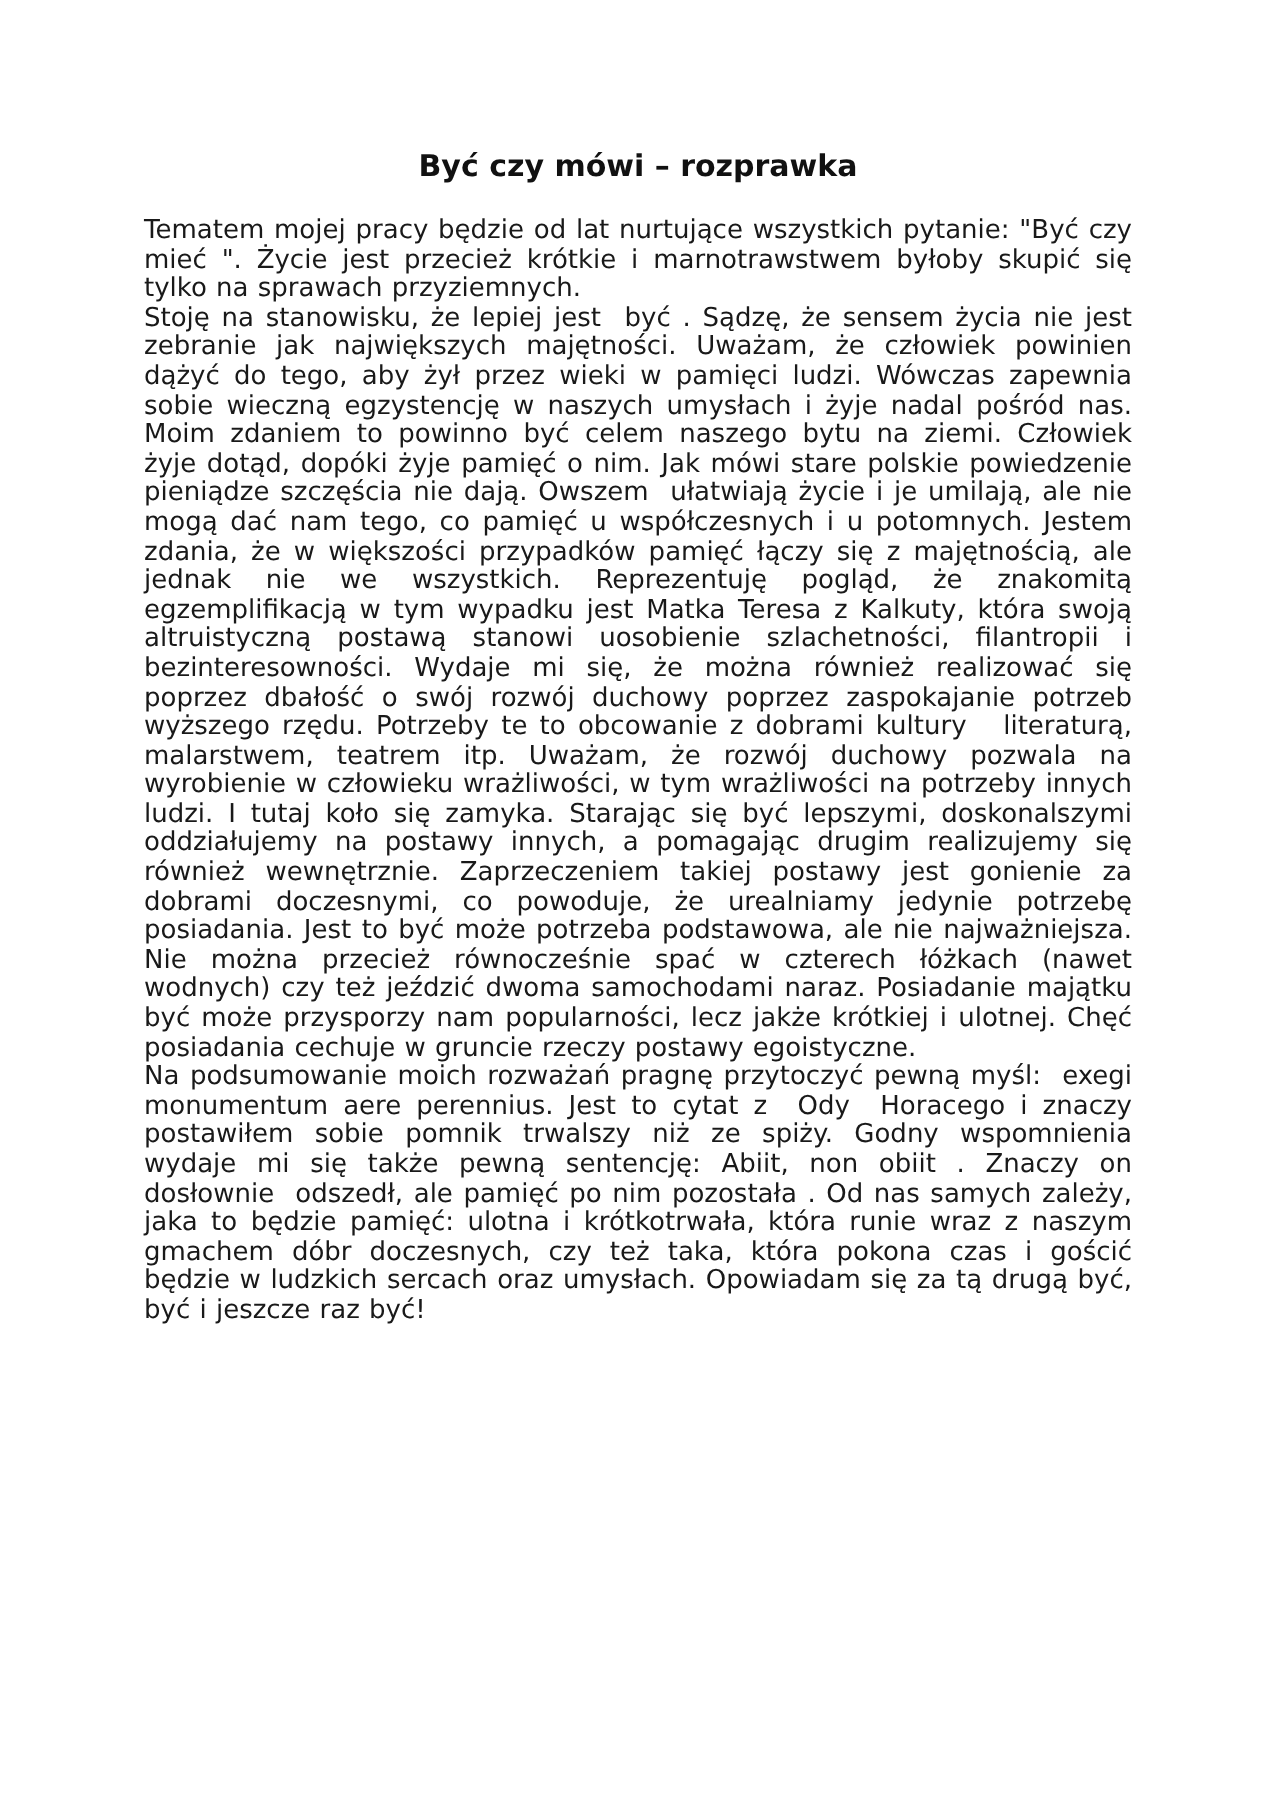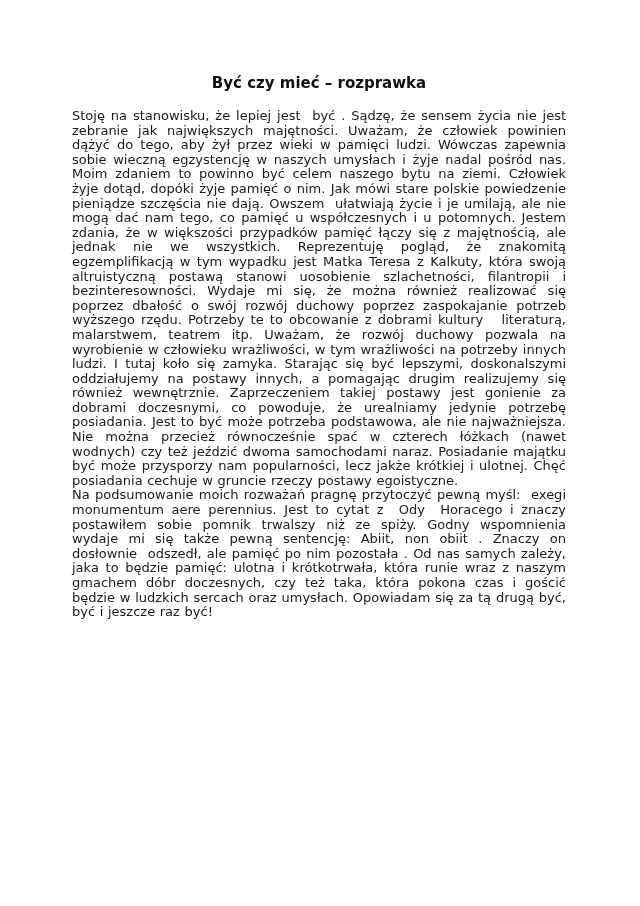--- a/index.html
+++ b/index.html
@@ -36,17 +36,18 @@
     white-space: pre-wrap;
     margin: 0;
     word-spacing: 0.5px;
   }
 </style>
 </head>
 <body>
 
 <div class="page">
   <div class="content">
-    <h1 class="title">Być czy mieć – rozprawka</h1>
+    <h1 class="title">Być czy mówi – rozprawka</h1>
+    <p class="para">Tematem mojej pracy będzie od lat nurtujące wszystkich pytanie: "Być czy mieć ". Życie jest przecież krótkie i marnotrawstwem byłoby skupić się tylko na sprawach przyziemnych.</p>
     <p class="para">Stoję na stanowisku, że lepiej jest  być . Sądzę, że sensem życia nie jest zebranie jak największych majętności. Uważam, że człowiek powinien dążyć do tego, aby żył przez wieki w pamięci ludzi. Wówczas zapewnia sobie wieczną egzystencję w naszych umysłach i żyje nadal pośród nas. Moim zdaniem to powinno być celem naszego bytu na ziemi. Człowiek żyje dotąd, dopóki żyje pamięć o nim. Jak mówi stare polskie powiedzenie pieniądze szczęścia nie dają. Owszem  ułatwiają życie i je umilają, ale nie mogą dać nam tego, co pamięć u współczesnych i u potomnych. Jestem zdania, że w większości przypadków pamięć łączy się z majętnością, ale jednak nie we wszystkich. Reprezentuję pogląd, że znakomitą egzemplifikacją w tym wypadku jest Matka Teresa z Kalkuty, która swoją altruistyczną postawą stanowi uosobienie szlachetności, filantropii i bezinteresowności. Wydaje mi się, że można również realizować się poprzez dbałość o swój rozwój duchowy poprzez zaspokajanie potrzeb wyższego rzędu. Potrzeby te to obcowanie z dobrami kultury   literaturą, malarstwem, teatrem itp. Uważam, że rozwój duchowy pozwala na wyrobienie w człowieku wrażliwości, w tym wrażliwości na potrzeby innych ludzi. I tutaj koło się zamyka. Starając się być lepszymi, doskonalszymi oddziałujemy na postawy innych, a pomagając drugim realizujemy się również wewnętrznie. Zaprzeczeniem takiej postawy jest gonienie za dobrami doczesnymi, co powoduje, że urealniamy jedynie potrzebę posiadania. Jest to być może potrzeba podstawowa, ale nie najważniejsza. Nie można przecież równocześnie spać w czterech łóżkach (nawet wodnych) czy też jeździć dwoma samochodami naraz. Posiadanie majątku być może przysporzy nam popularności, lecz jakże krótkiej i ulotnej. Chęć posiadania cechuje w gruncie rzeczy postawy egoistyczne.</p>
     <p class="para">Na podsumowanie moich rozważań pragnę przytoczyć pewną myśl:  exegi monumentum aere perennius. Jest to cytat z  Ody  Horacego i znaczy postawiłem sobie pomnik trwalszy niż ze spiży. Godny wspomnienia wydaje mi się także pewną sentencję: Abiit, non obiit . Znaczy on dosłownie  odszedł, ale pamięć po nim pozostała . Od nas samych zależy, jaka to będzie pamięć: ulotna i krótkotrwała, która runie wraz z naszym gmachem dóbr doczesnych, czy też taka, która pokona czas i gościć będzie w ludzkich sercach oraz umysłach. Opowiadam się za tą drugą być, być i jeszcze raz być!</p>
   </div>
 </div>
 
 </body></html>

